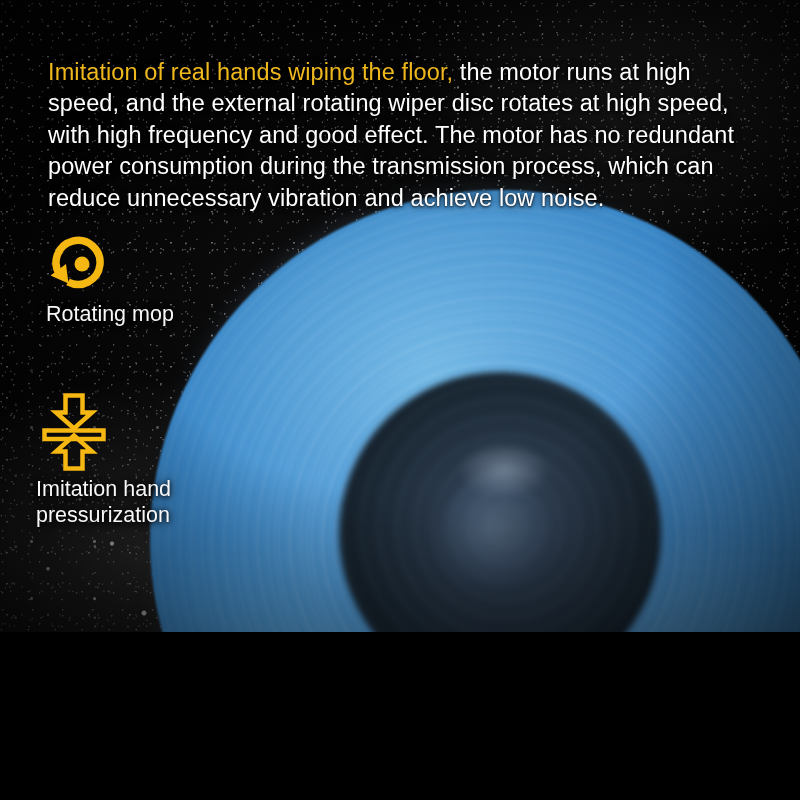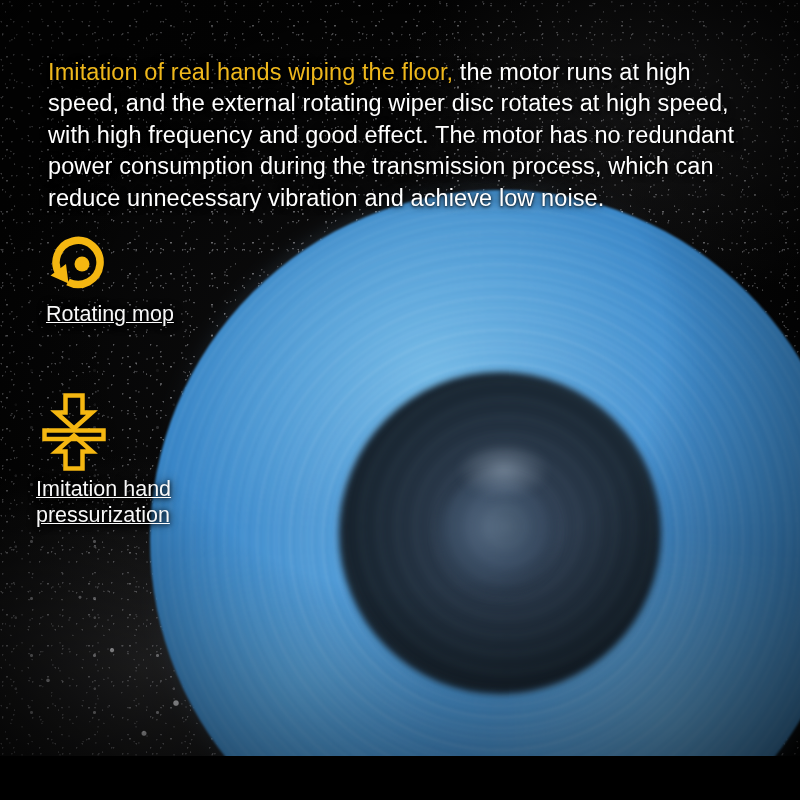--- a/index.html
+++ b/index.html
@@ -3,21 +3,21 @@
 <meta charset="utf-8">
 <style>
   html, body {
     margin: 0;
     padding: 0;
     background: #000;
   }
   #stage {
     position: relative;
     width: 800px;
-    height: 756px;
+    height: 632px;
     overflow: hidden;
     background: #4c1d95;
     font-family: "Liberation Sans", sans-serif;
     -webkit-font-smoothing: antialiased;
   }
 
   
   .floor-base {
     position: absolute;
     inset: 0;
@@ -242,21 +242,20 @@
     color: #ffffff;
     letter-spacing: 0.1px;
     text-shadow: 0 1px 3px rgba(0,0,0,0.95), 0 0 9px rgba(0,0,0,0.8);
   }
   .hl-accent { color: #efb81c; }
 
   
   .feature {
     position: absolute;
     color: #ffffff;
-    text-decoration: underline;
   }
   .feature-icon { display: block; }
   .feature-label {
     margin-top: 12px;
     font-size: 21.5px;
     line-height: 26px;
     color: #f7f7f7;
     text-shadow: 0 1px 4px rgba(0,0,0,0.95), 0 0 10px rgba(0,0,0,0.85);
     white-space: pre-line;
   }

